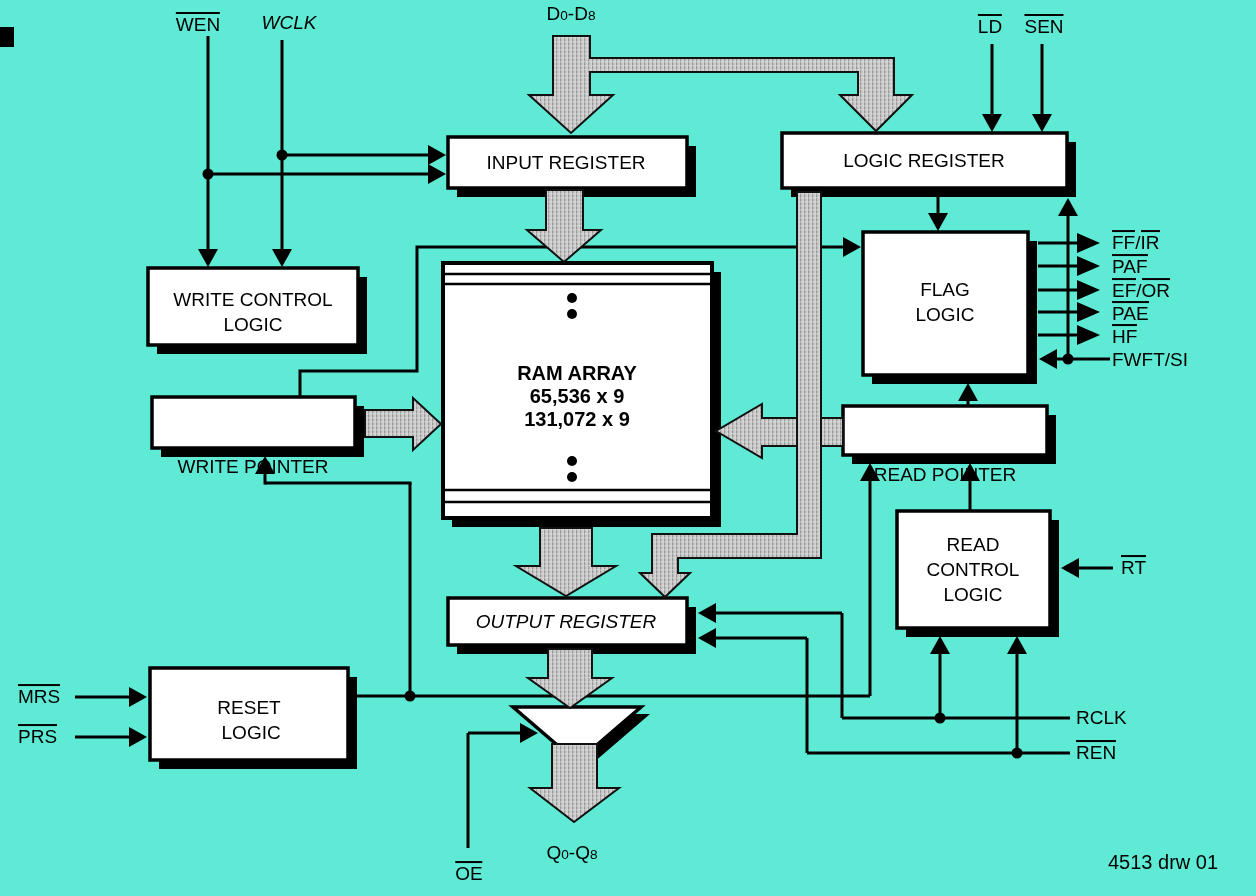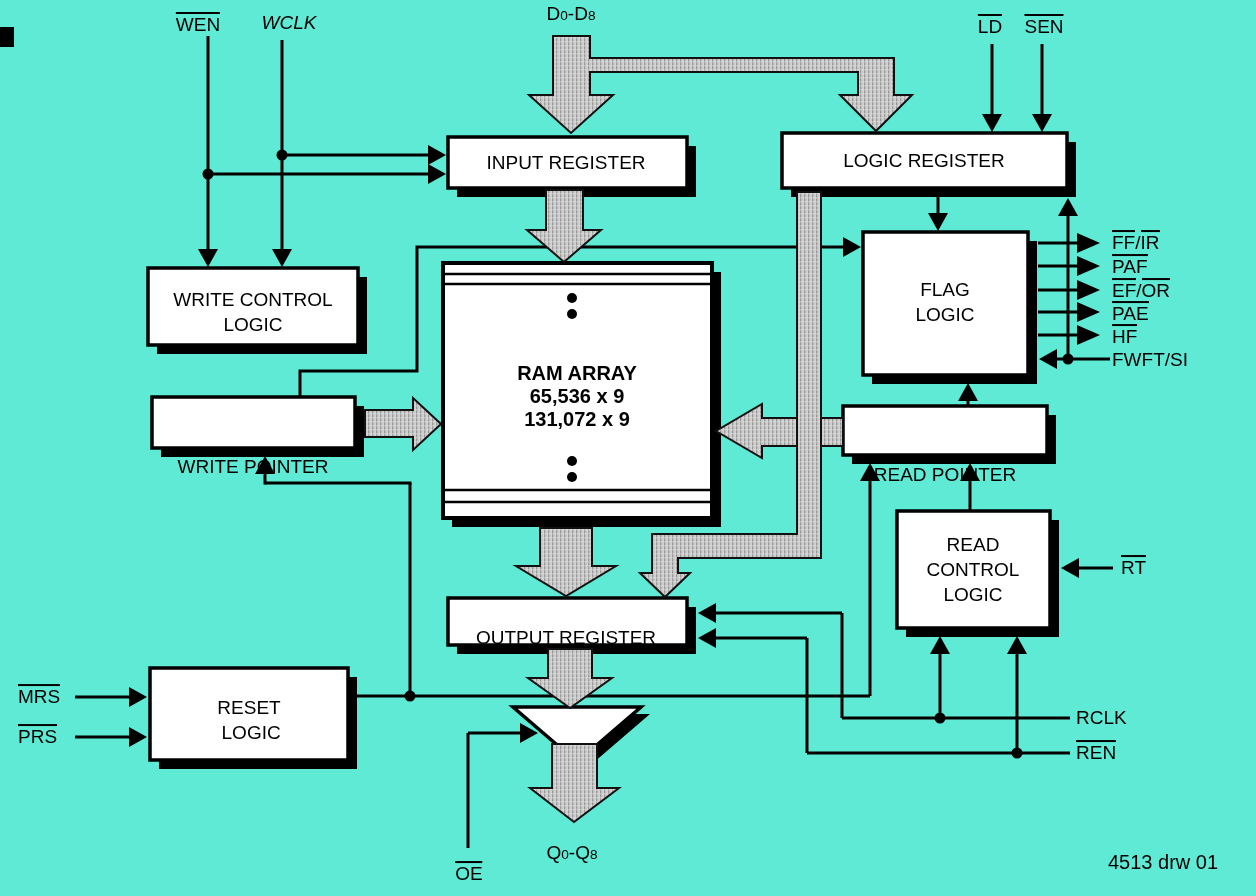--- a/index.html
+++ b/index.html
@@ -208,21 +208,21 @@
 </div>
 
 <div class="lbl vc" style="left:945px;top:431px;margin-top:44px;">READ POINTER</div>
 
 <div class="lbl vc box3" style="left:973px;top:569px;">
   <div>READ</div>
   <div>CONTROL</div>
   <div>LOGIC</div>
 </div>
 
-<div class="lbl vc" style="left:566px;top:638px;">OUTPUT REGISTER</div>
+<div class="lbl vc" style="left:566px;top:622px;font-style:italic;">OUTPUT REGISTER</div>
 
 <div class="lbl vc box2" style="left:249px;top:720px;text-align:right;">
   <div>RESET</div>
   <div>LOGIC</div>
 </div>
 
 <div class="lbl lv" style="left:1112px;top:242px;"><span class="ov">FF</span><span>/</span><span class="ov">IR</span></div>
 <div class="lbl lv" style="left:1112px;top:266px;"><span class="ov">PAF</span></div>
 <div class="lbl lv" style="left:1112px;top:290px;"><span class="ov">EF</span><span>/</span><span class="ov">OR</span></div>
 <div class="lbl lv" style="left:1112px;top:313px;"><span class="ov">PAE</span></div>

